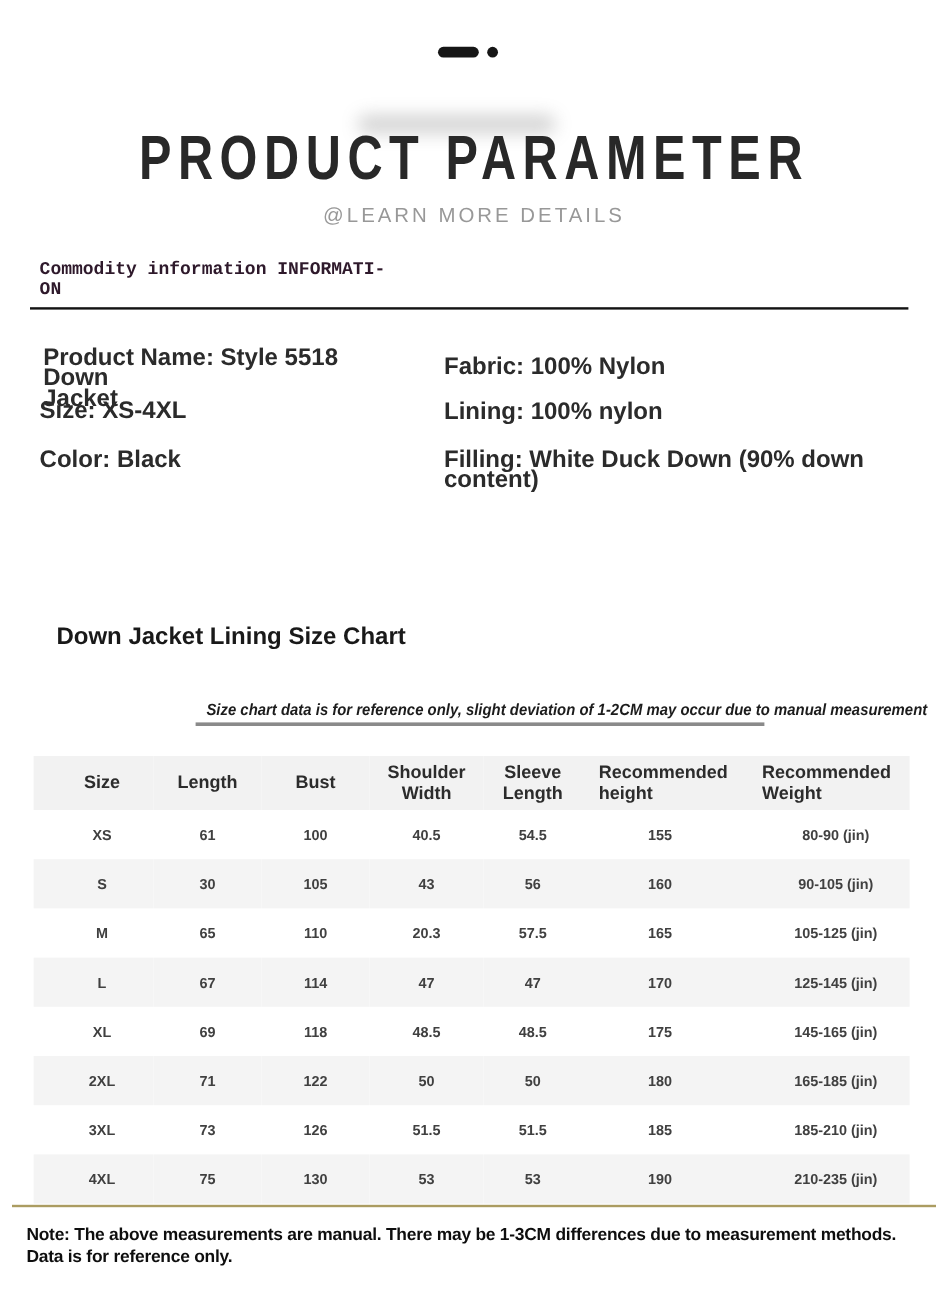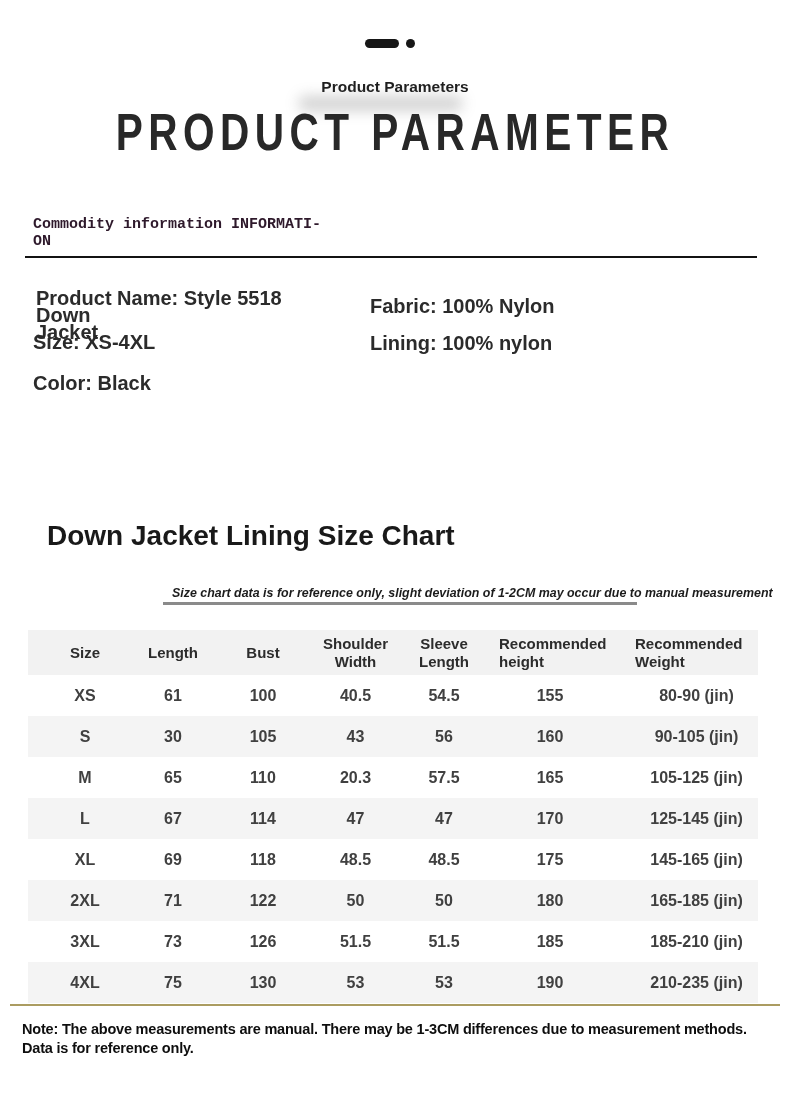--- a/index.html
+++ b/index.html
@@ -31,36 +31,36 @@
 
   .info-item{position:absolute;font-size:20px;font-weight:bold;line-height:17px;color:#2b2b2b;white-space:pre-line;}
   .i-name{top:290px;left:36px;width:250px;}
   .i-size{top:334px;left:33px;}
   .i-color{top:375px;left:33px;}
   .i-fabric{top:298px;left:370px;}
   .i-lining{top:335px;left:370px;}
   .i-filling{top:375px;left:370px;}
 
   .chart-title{position:absolute;top:520px;left:47px;margin:0;
-               font-size:28px;font-weight:bold;color:#191919;}
+               font-size:20px;font-weight:bold;color:#191919;}
 
   .badge{position:absolute;top:571px;left:40px;width:122px;height:36px;background:#060606;
          color:#fff;font-size:11.5px;font-weight:bold;display:flex;align-items:center;justify-content:center;}
   .disclaimer{position:absolute;top:583px;left:172px;width:600px;font-style:italic;}
   .disclaimer span{display:inline-block;font-size:13.5px;font-weight:bold;color:#1c1c1c;
                    white-space:nowrap;transform:scaleX(0.92);transform-origin:left center;}
   .rule-gray{position:absolute;top:602px;left:163px;width:474px;height:3px;background:#8a8a8a;}
 
   table.size-table{position:absolute;top:630px;left:28px;width:730px;border-collapse:collapse;table-layout:fixed;}
   table.size-table th{height:45px;background:#f2f2f2;font-size:15px;font-weight:bold;color:#2c2c2c;
                       line-height:18px;text-align:center;vertical-align:middle;white-space:pre-line;padding:0;}
   table.size-table th.left{text-align:left;padding-left:14px;}
   table.size-table th.left-wide{text-align:left;padding-left:20px;}
   table.size-table td{height:41px;text-align:center;vertical-align:middle;
-                      font-size:16px;font-weight:bold;color:#404040;padding:0;}
+                      font-size:12px;font-weight:bold;color:#404040;padding:0;}
   table.size-table tr.alt td{background:#f4f4f4;}
   td.size-cell{font-size:17px;text-indent:14px;}
   th.size-head{text-indent:14px;}
   td.weight-cell{font-size:14.5px;text-align:left;padding-left:20px !important;color:#33152b;}
 
   .rule-tan{position:absolute;top:1004px;left:10px;width:770px;height:2px;background:#ab9c61;}
 
   .note{position:absolute;top:1020px;left:22px;width:750px;
         font-size:14.5px;font-weight:bold;line-height:19px;letter-spacing:-0.2px;
         color:#0e0e0e;white-space:pre-line;}
@@ -68,34 +68,35 @@
 </head>
 <body>
 
 <div class="page">
 
   <div class="ornament">
     <span class="dash"></span>
     <span class="dot"></span>
   </div>
 
-  <div class="subtitle">Product Parameters</div>
   <div class="title-ghost"></div>
   <h1 class="title">PRODUCT PARAMETER</h1>
+  <div class="tagline">@LEARN MORE DETAILS</div>
 
   <div class="commodity-heading">Commodity information INFORMATI-
 ON</div>
   <div class="rule-black"></div>
 
   <div class="info-item i-name">Product Name: Style 5518 Down
 Jacket</div>
   <div class="info-item i-size">Size: XS-4XL</div>
   <div class="info-item i-color">Color: Black</div>
   <div class="info-item i-fabric">Fabric: 100% Nylon</div>
   <div class="info-item i-lining">Lining: 100% nylon</div>
+  <div class="info-item i-filling">Filling: White Duck Down (90% down content)</div>
 
   <h2 class="chart-title">Down Jacket Lining Size Chart</h2>
 
   <div class="disclaimer">
     <span>Size chart data is for reference only, slight deviation of 1-2CM may occur due to manual measurement</span>
   </div>
   <div class="rule-gray"></div>
 
   <table class="size-table">
     <colgroup>

